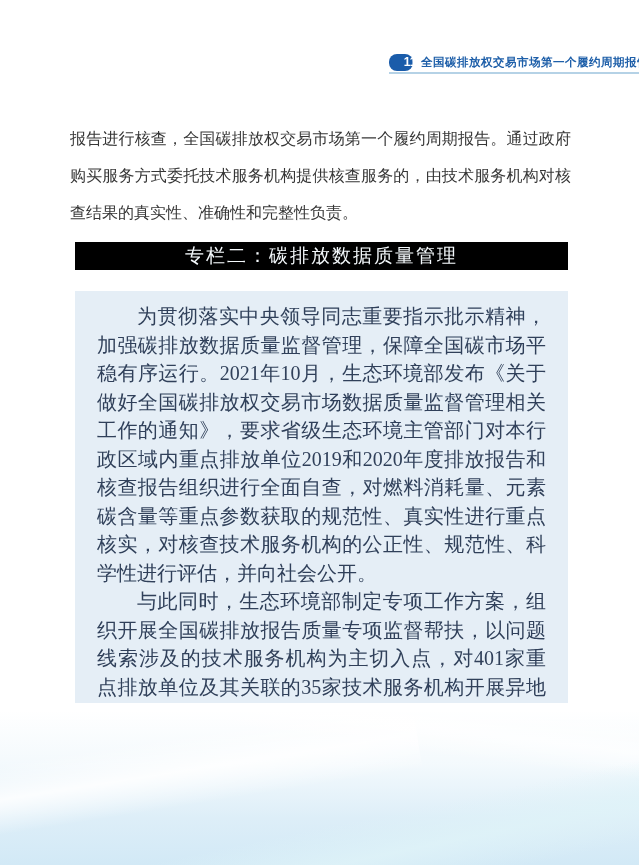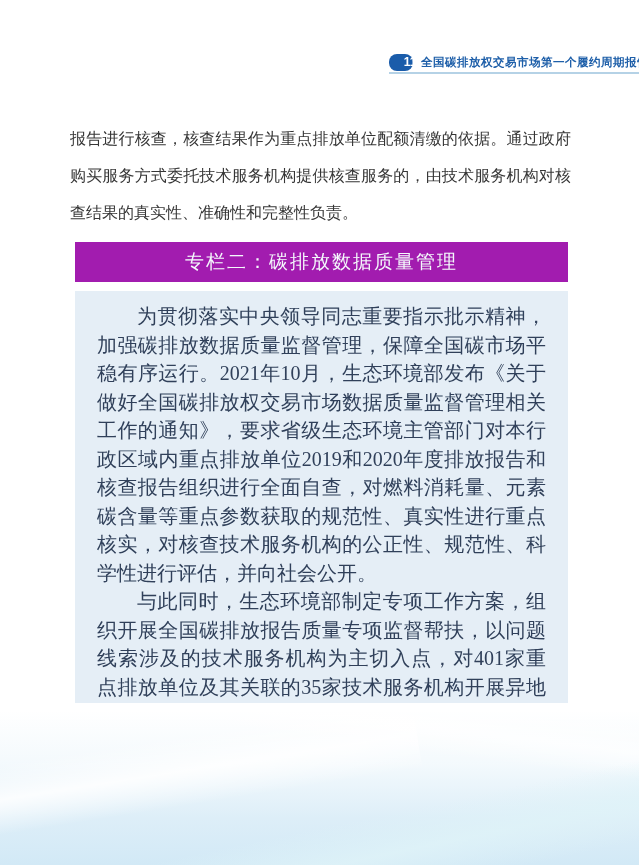--- a/index.html
+++ b/index.html
@@ -69,22 +69,22 @@
     text-align: justify;
     text-justify: inter-ideograph;
   }
 
   
   .banner {
     position: absolute;
     top: 242px;
     left: 75px;
     width: 493px;
-    height: 40px;
-    background: #a21caf;
+    height: 28px;
+    background: #000000;
     display: flex;
     align-items: center;
     justify-content: center;
   }
   .banner-title {
     color: #f4f9fc;
     font-size: 19px;
     letter-spacing: 2px;
     font-family: "Liberation Serif", serif;
   }
@@ -165,21 +165,21 @@
 
 <div class="page">
 
   <header class="header">
     <span class="badge">11</span>
     <span class="header-title">全国碳排放权交易市场第一个履约周期报告</span>
 
   </header>
   <div class="header-rule"></div>
 
-  <p class="intro">报告进行核查，核查结果作为重点排放单位配额清缴的依据。通过政府购买服务方式委托技术服务机构提供核查服务的，由技术服务机构对核查结果的真实性、准确性和完整性负责。</p>
+  <p class="intro">报告进行核查，全国碳排放权交易市场第一个履约周期报告。通过政府购买服务方式委托技术服务机构提供核查服务的，由技术服务机构对核查结果的真实性、准确性和完整性负责。</p>
 
   <div class="banner">
     <span class="banner-title">专栏二：碳排放数据质量管理</span>
   </div>
 
   <div class="callout-box">
     <p class="callout-para">为贯彻落实中央领导同志重要指示批示精神，加强碳排放数据质量监督管理，保障全国碳市场平稳有序运行。2021年10月，生态环境部发布《关于做好全国碳排放权交易市场数据质量监督管理相关工作的通知》，要求省级生态环境主管部门对本行政区域内重点排放单位2019和2020年度排放报告和核查报告组织进行全面自查，对燃料消耗量、元素碳含量等重点参数获取的规范性、真实性进行重点核实，对核查技术服务机构的公正性、规范性、科学性进行评估，并向社会公开。</p>
     <p class="callout-para">与此同时，生态环境部制定专项工作方案，组织开展全国碳排放报告质量专项监督帮扶，以问题线索涉及的技术服务机构为主切入点，对401家重点排放单位及其关联的35家技术服务机构开展异地交叉检查。针对监督帮扶发现的问题线索，逐一拉条挂账、分级分类处理、督促整改到位，向社会公开中碳能投、中创碳投、青岛希诺、辽宁东煤等4个典型问题案例。市场监管总</p>
   </div>
 

